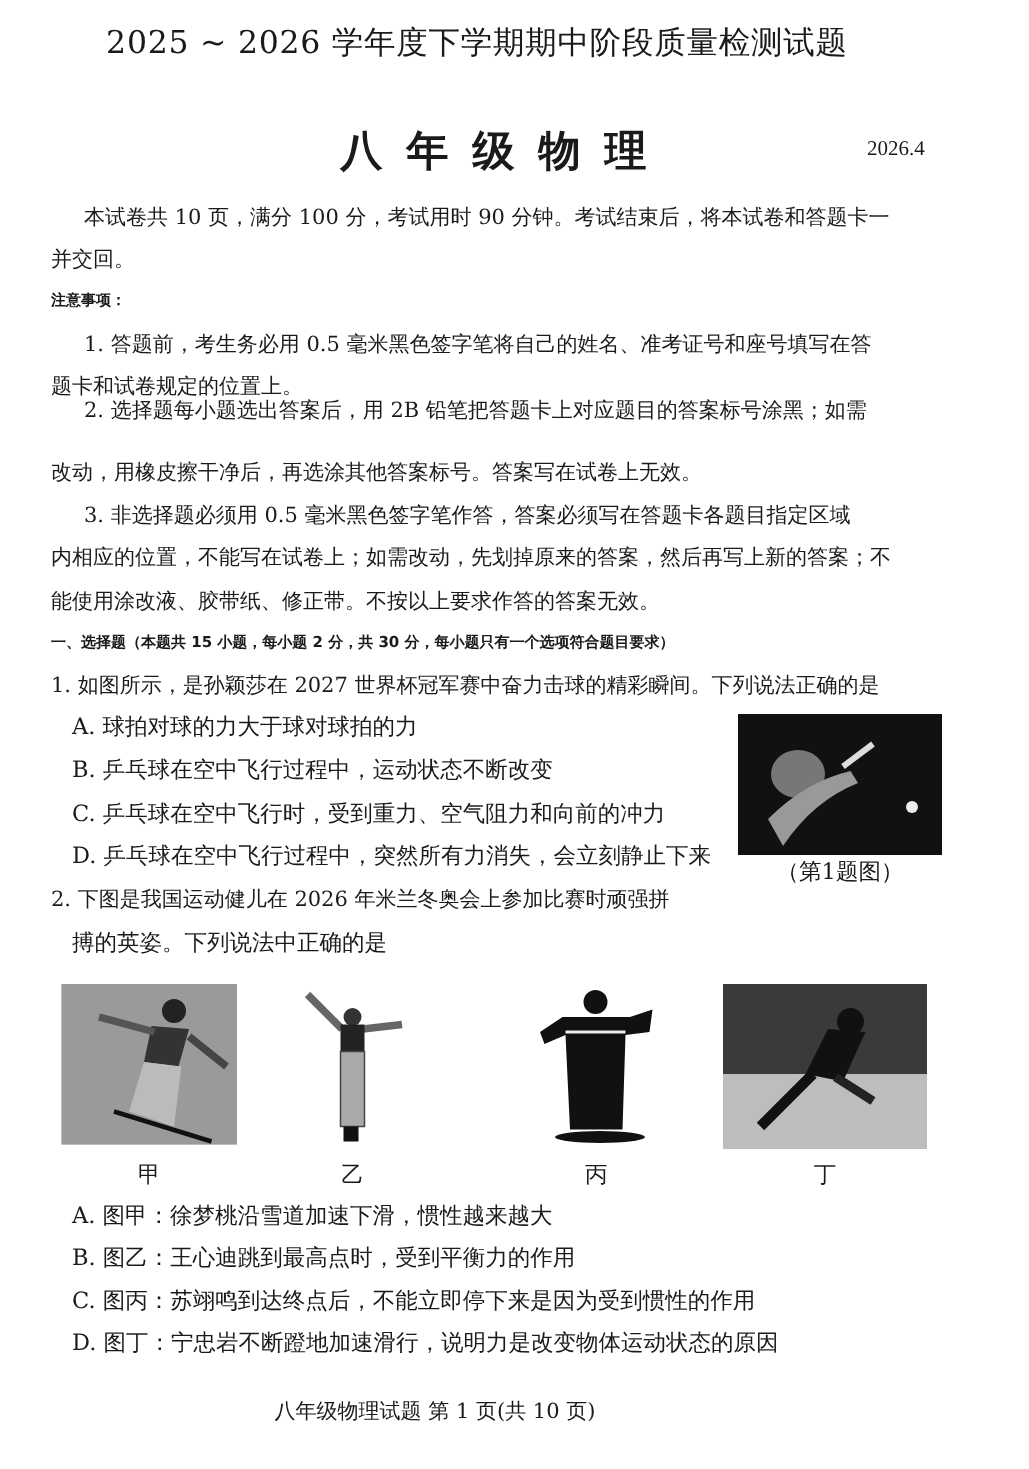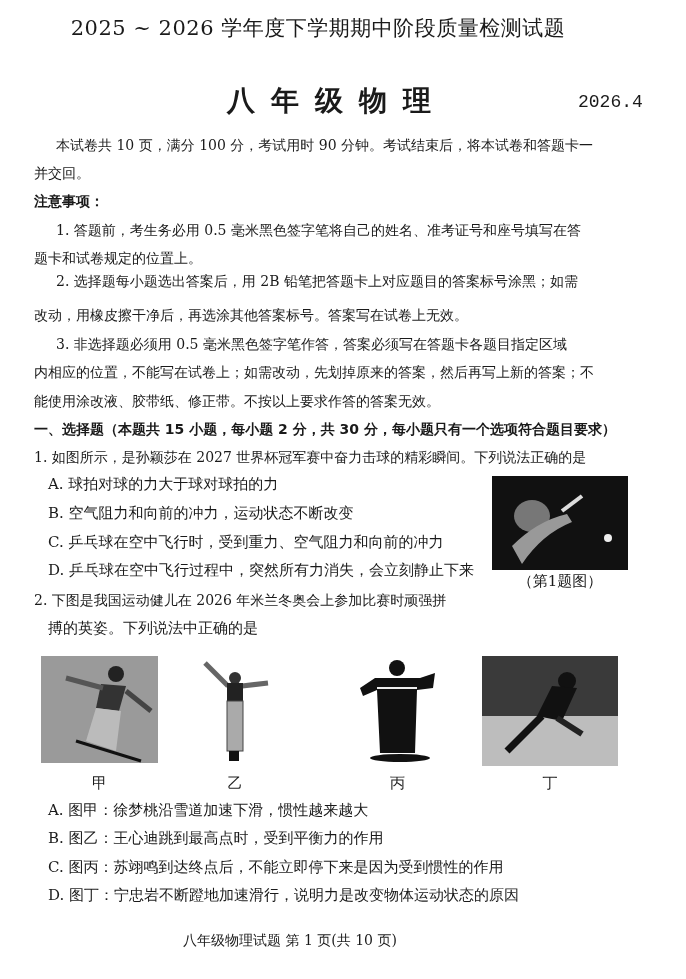--- a/index.html
+++ b/index.html
@@ -1,54 +1,54 @@
 <!DOCTYPE html>
 <html><head>
 <meta charset="utf-8">
 <style>
   * { margin:0; padding:0; box-sizing:border-box; }
   html, body { width:686px; height:979px; background:#fff; overflow:hidden; }
   body { font-family: "DejaVu Serif", "Liberation Serif", serif; color:#1a1a1a; position:relative; }
   .abs { position:absolute; white-space:nowrap; }
   .title { top:14px; left:0; width:636px; text-align:center; font-size:21px; letter-spacing:0.5px; }
   .subject { top:82px; left:0; width:674px; text-align:center; font-size:28px; font-weight:bold; letter-spacing:16px; }
-  .date { top:92px; left:578px; font-size:18px; font-family:Liberation Mono, monospace; }
+  .date { top:92px; left:578px; font-size:14px; font-family:Liberation Serif, serif; }
   .line { left:34px; font-size:14px; line-height:20px; }
   .ind { left:56px; }
-  .bold { font-weight:bold; font-family:"DejaVu Sans", sans-serif; font-size:14px; }
+  .bold { font-weight:bold; font-family:"DejaVu Sans", sans-serif; font-size:10px; }
   .opt { left:48px; font-size:15px; }
   .fig { position:absolute; background:#555; overflow:hidden; }
   .cap { position:absolute; font-size:15px; text-align:center; }
   .footer { top:932px; left:0; width:580px; text-align:center; font-size:14px; }
 </style>
 </head>
 <body>
 
 <div class="abs title">2025 ~ 2026 学年度下学期期中阶段质量检测试题</div>
 <div class="abs subject">八年级物理</div>
 <div class="abs date">2026.4</div>
 
 <div class="abs line ind" style="top:135px">本试卷共 10 页，满分 100 分，考试用时 90 分钟。考试结束后，将本试卷和答题卡一</div>
 <div class="abs line" style="top:163px">并交回。</div>
 
 <div class="abs line bold" style="top:191px">注意事项：</div>
 
 <div class="abs line ind" style="top:220px">1. 答题前，考生务必用 0.5 毫米黑色签字笔将自己的姓名、准考证号和座号填写在答</div>
 <div class="abs line" style="top:248px">题卡和试卷规定的位置上。</div>
-<div class="abs line ind" style="top:271px">2. 选择题每小题选出答案后，用 2B 铅笔把答题卡上对应题目的答案标号涂黑；如需</div>
+<div class="abs line ind" style="top:264px">2. 选择题每小题选出答案后，用 2B 铅笔把答题卡上对应题目的答案标号涂黑；如需</div>
 <div class="abs line" style="top:305px">改动，用橡皮擦干净后，再选涂其他答案标号。答案写在试卷上无效。</div>
 <div class="abs line ind" style="top:334px">3. 非选择题必须用 0.5 毫米黑色签字笔作答，答案必须写在答题卡各题目指定区域</div>
 <div class="abs line" style="top:362px">内相应的位置，不能写在试卷上；如需改动，先划掉原来的答案，然后再写上新的答案；不</div>
 <div class="abs line" style="top:391px">能使用涂改液、胶带纸、修正带。不按以上要求作答的答案无效。</div>
 
 <div class="abs line bold" style="top:419px">一、选择题（本题共 15 小题，每小题 2 分，共 30 分，每小题只有一个选项符合题目要求）</div>
 
 <div class="abs line" style="top:447px">1. 如图所示，是孙颖莎在 2027 世界杯冠军赛中奋力击球的精彩瞬间。下列说法正确的是</div>
 <div class="abs opt" style="top:475px">A. 球拍对球的力大于球对球拍的力</div>
-<div class="abs opt" style="top:504px">B. 空气阻力和向前的冲力，运动状态不断改变</div>
+<div class="abs opt" style="top:504px">B. 乒乓球在空中飞行过程中，运动状态不断改变</div>
 <div class="abs opt" style="top:533px">C. 乒乓球在空中飞行时，受到重力、空气阻力和向前的冲力</div>
 <div class="abs opt" style="top:561px">D. 乒乓球在空中飞行过程中，突然所有力消失，会立刻静止下来</div>
 
 <div class="fig" style="left:492px;top:476px;width:136px;height:94px;background:#111;">
   <svg width="136" height="94" viewBox="0 0 136 94">
     <ellipse cx="40" cy="40" rx="18" ry="16" fill="#777"></ellipse>
     <path d="M20 70 Q45 45 75 38 L80 46 Q50 58 30 88 Z" fill="#999"></path>
     <line x1="70" y1="35" x2="90" y2="20" stroke="#ddd" stroke-width="4"></line>
     <circle cx="116" cy="62" r="4" fill="#eee"></circle>
   </svg>

